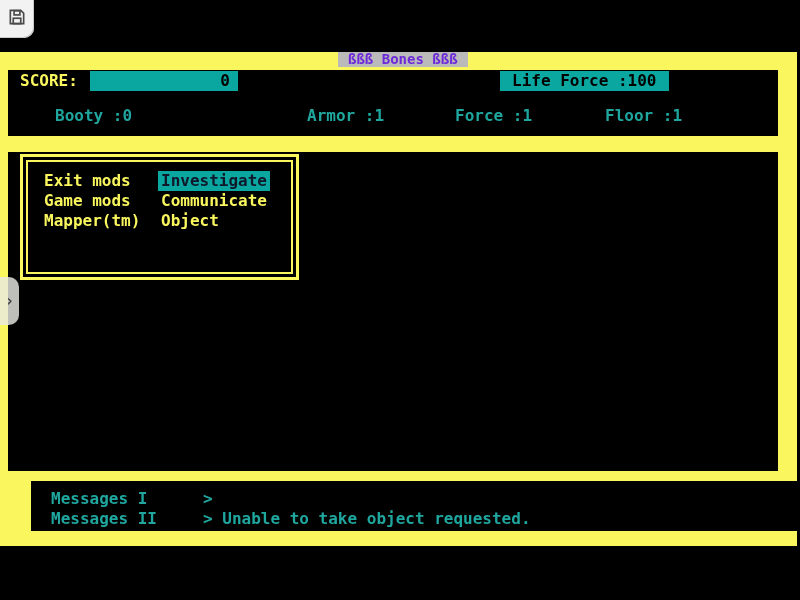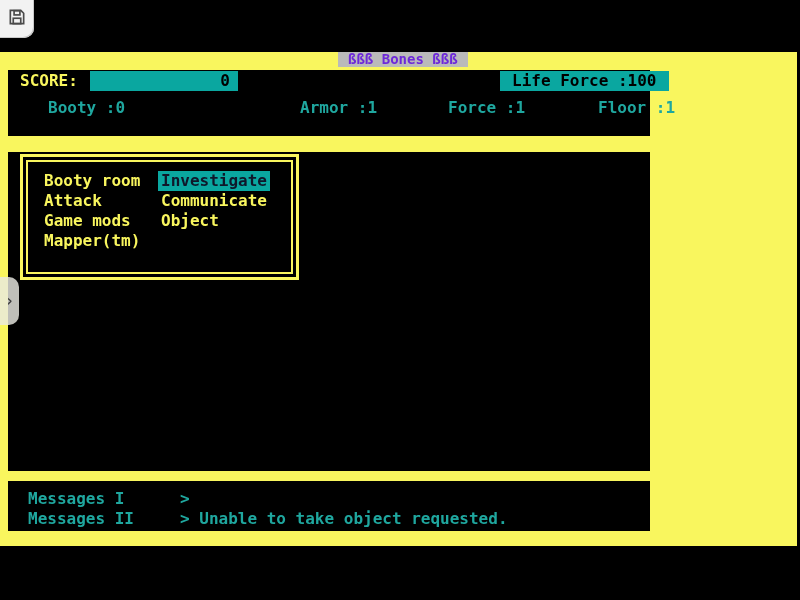--- a/index.html
+++ b/index.html
@@ -25,35 +25,35 @@
   
   .frame{
     position:absolute;left:0;top:52px;width:797px;height:494px;
     background:var(--yellow);
   }
   .title-strip{
     position:absolute;left:338px;top:0;height:15px;line-height:15px;
     padding:0 10px;background:var(--title-bg);color:#6d28d9;font-size:14px;
     letter-spacing:0px;white-space:nowrap;
   }
-  .black-box{position:absolute;left:8px;width:642px;background:#000;}
+  .black-box{position:absolute;left:8px;width:770px;background:#000;}
   .score-box{top:18px;height:66px;}
   .main-box{top:100px;height:319px;}
-  .msg-box{top:429px;height:50px;}
+  .msg-box{top:429px;height:50px;margin-left:23px;}
 
   .score-label{position:absolute;left:12px;top:1px;height:20px;line-height:20px;color:var(--yellow);}
   .score-bar{
     position:absolute;left:82px;top:1px;width:148px;height:20px;line-height:20px;
     background:var(--teal);color:#000;text-align:right;padding-right:8px;box-sizing:border-box;
   }
   .life-force{
     position:absolute;left:492px;top:1px;height:20px;line-height:20px;
     background:var(--teal);color:#000;padding:0 12px;white-space:nowrap;
   }
-  .stat{position:absolute;top:28px;height:19px;line-height:19px;color:var(--teal-text);white-space:nowrap;}
+  .stat{position:absolute;top:36px;height:19px;line-height:19px;color:var(--teal-text);white-space:nowrap;margin-left:7px;}
   .stat.booty{left:40px;}
   .stat.armor{left:292px;}
   .stat.force{left:440px;}
   .stat.floor{left:590px;}
 
   
   .menu-box{
     position:absolute;left:12px;top:2px;width:279px;height:126px;
     border:3px solid var(--yellow);box-sizing:border-box;background:#000;
   }
@@ -106,22 +106,21 @@
       <div class="stat booty">Booty :0</div>
       <div class="stat armor">Armor :1</div>
       <div class="stat force">Force :1</div>
       <div class="stat floor">Floor :1</div>
     </div>
 
     <div class="black-box main-box">
       <div class="menu-box">
         <div class="menu-box-inner"></div>
         <div class="menu-col left">
-          <div class="menu-item">Booty room</div>
-          <div class="menu-item">Attack</div>
+          <div class="menu-item">Exit mods</div>
           <div class="menu-item">Game mods</div>
           <div class="menu-item">Mapper(tm)</div>
         </div>
         <div class="menu-col right">
           <div class="menu-item selected">Investigate</div>
           <div class="menu-item">Communicate</div>
           <div class="menu-item">Object</div>
         </div>
       </div>
     </div>

